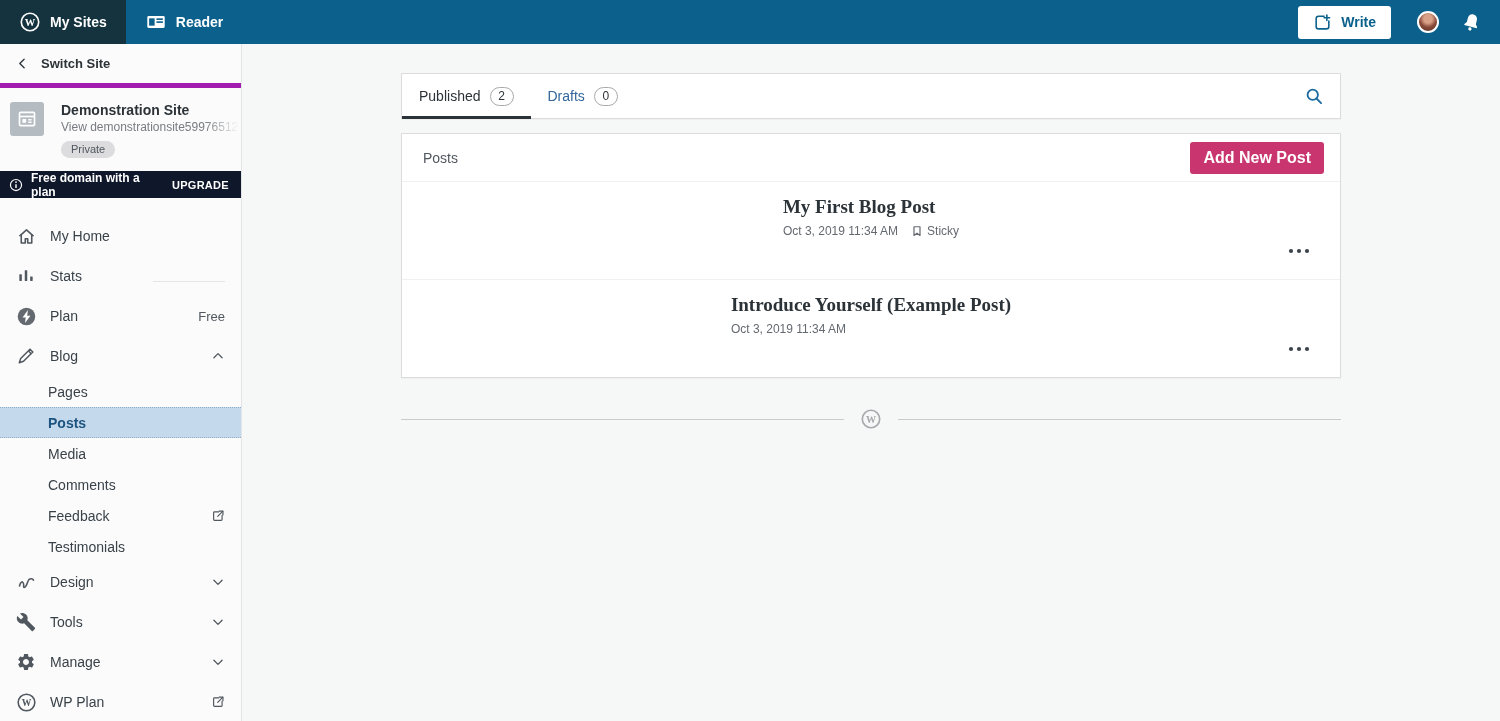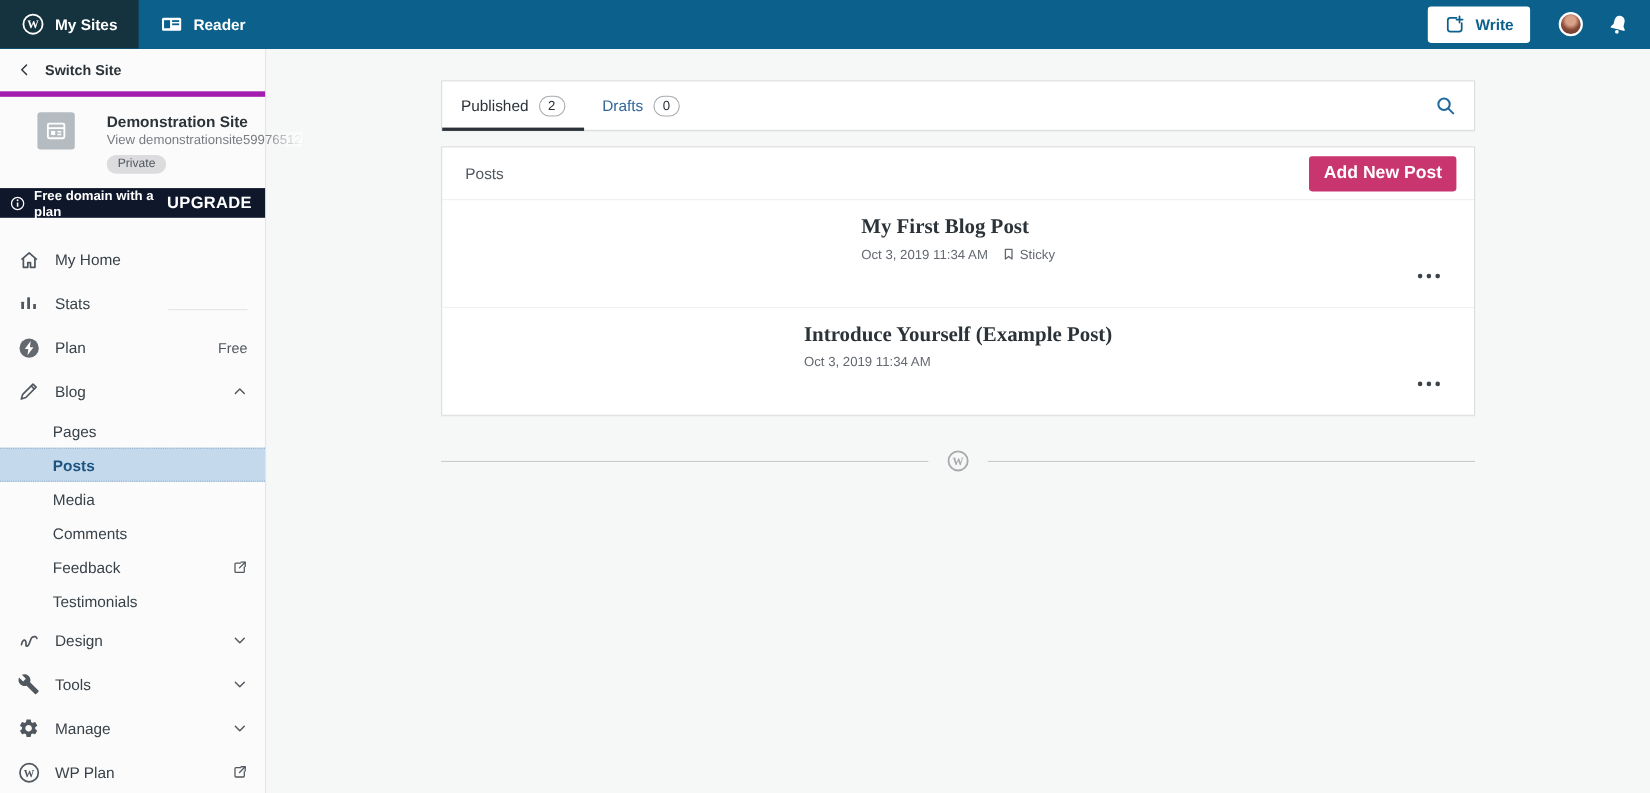--- a/index.html
+++ b/index.html
@@ -39,21 +39,21 @@
   
   .sidebar {
     position:fixed; top:44px; left:0; bottom:0; width:242px;
     background:#fbfbfb; border-right:1px solid #e3e4e6; z-index:10;
   }
   .switch-site {
     height:44px; display:flex; align-items:center; gap:12px;
     padding:0 16px; border-bottom:5px solid #a21caf;
     font-size:13px; font-weight:600; color:#2c3338; cursor:pointer;
   }
-  .site-card { display:flex; gap:29px; padding:14px 8px 8px 10px; cursor:pointer;margin-left:24px; }
+  .site-card { display:flex; gap:17px; padding:14px 8px 8px 10px; cursor:pointer; }
   .site-icon {
     width:34px; height:34px; border-radius:3px; background:#b4bcc1;
     display:flex; align-items:center; justify-content:center; flex:none;
   }
   .site-title { font-size:14px; font-weight:600; color:#2c3338; line-height:17px; }
   .site-url {
     font-size:12px; color:#787c82; margin-top:1px;
     max-width:178px; white-space:nowrap; overflow:hidden; position:relative;
   }
   .site-url::after {
@@ -62,21 +62,21 @@
   }
   .badge-private {
     display:inline-block; margin-top:7px; background:#dcdcde; color:#50575e;
     font-size:11px; line-height:15px; padding:1px 10px; border-radius:9px;
   }
   .upgrade-banner {
     margin-top:5px; height:27px; background:#0f172a; color:#fff;
     display:flex; align-items:center; gap:8px; padding:0 12px 0 9px;
     font-size:12px; font-weight:600; cursor:pointer;
   }
-  .upgrade-action { margin-left:auto; font-size:15px; font-weight:700; letter-spacing:.3px; }
+  .upgrade-action { margin-left:auto; font-size:11px; font-weight:700; letter-spacing:.3px; }
 
   .menu { padding-top:18px; }
   .menu-item {
     height:40px; display:flex; align-items:center; gap:12px;
     padding:0 16px 0 14px; font-size:14px; font-weight:500; color:#3a4249; cursor:pointer;
   }
   .micon { width:24px; display:flex; justify-content:center; color:#50575e; flex:none; }
   .menu-right { margin-left:auto; color:#50575e; font-size:13px; display:flex; align-items:center; }
   .spark { margin-left:auto; width:72px; height:12px; border-bottom:1px solid #e3e5e8; }
   .submenu-item {

